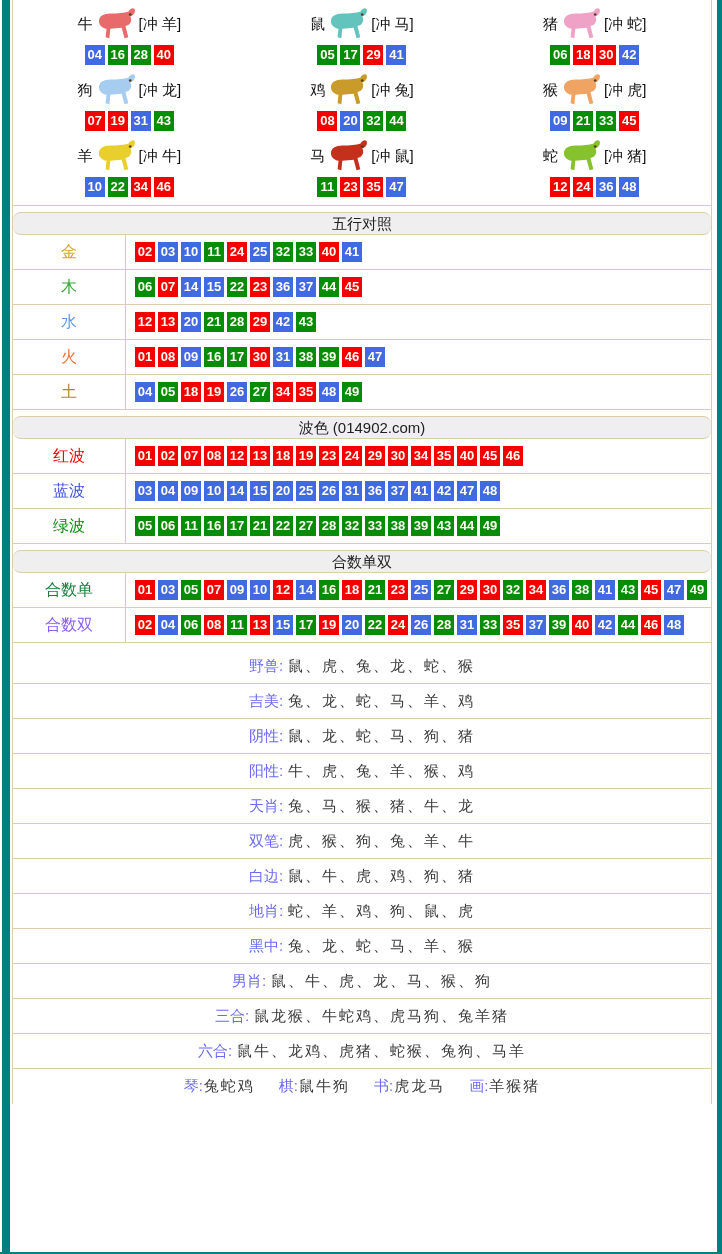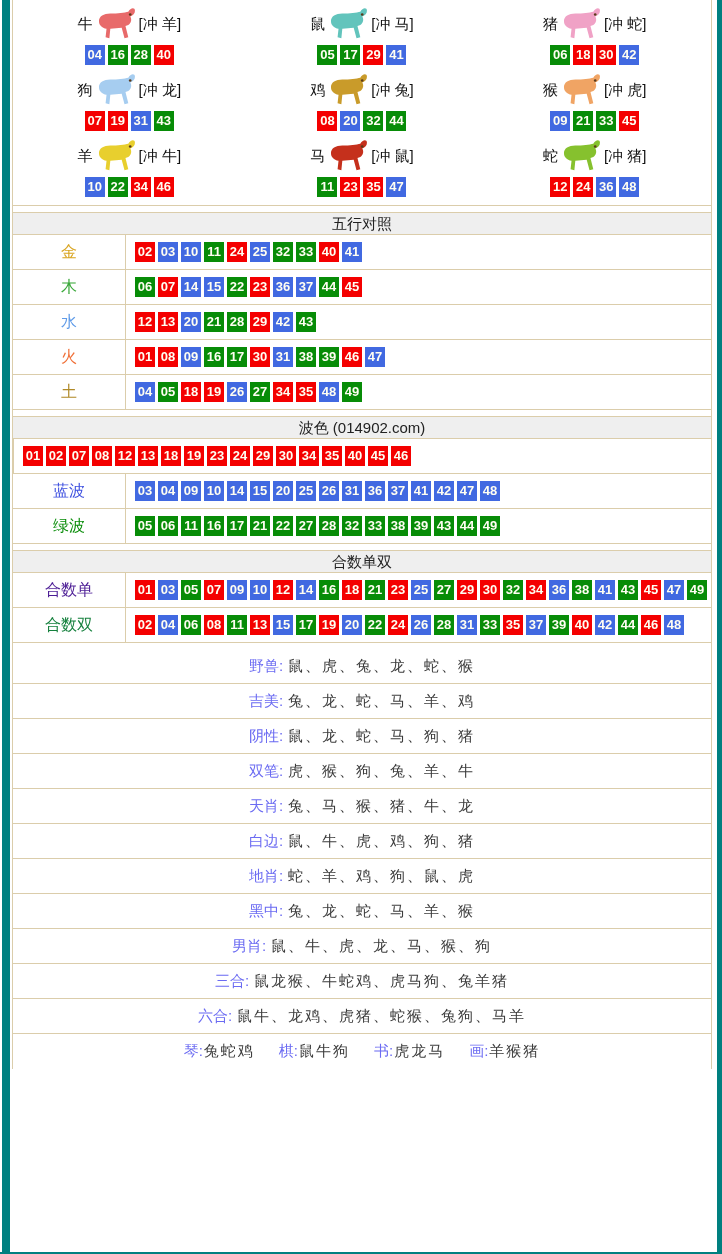--- a/index.html
+++ b/index.html
@@ -25,21 +25,21 @@
   .z-img   { display:inline-flex; margin:0 2px; }
   .z-chips { display:flex; justify-content:center; gap:3px; }
 
   .chip { display:inline-block; flex:0 0 auto; width:20px; height:20px; line-height:20px;
           text-align:center; font-size:13px; font-weight:bold; color:#fffef2; }
 
   .gap { height:6px; }
 
   .sec-header { height:23px; line-height:22px; text-align:center; background:#efefef;
                 border-top:1px solid #dbcdab; border-bottom:1px solid #dbcdab;
-                font-size:15px; color:#222; }
+                font-size:15px; color:#222;border-radius:8px; }
 
   .n-row   { display:flex; align-items:stretch; height:35px; border-bottom:1px solid #dbcdab; }
   .n-label { flex:0 0 112px; width:112px; text-align:center; font-size:16px;
              display:flex; align-items:center; justify-content:center; }
   .n-nums  { flex:1; display:flex; align-items:center; gap:3px; padding-left:9px;
              border-left:1px solid #dbcdab; }
 
   .sx-row { height:35px; border-bottom:1px solid #dbcdab;
             display:flex; align-items:center; justify-content:center; font-size:15px; }
   .sx-label   { color:#6b6bf2; margin-right:5px; }
@@ -303,20 +303,21 @@
           </div>
         </div>
       </div>
   </div>
 
   <div class="gap"></div>
   <div class="section">
     <div class="sec-header">波色 (014902.com)</div>
     <div>
         <div class="n-row">
+          <div class="n-label" style="color: rgb(244, 0, 0);">红波</div>
           <div class="n-nums">
             <span class="chip" style="background: rgb(244, 0, 0); color: rgb(255, 254, 242);">01</span>
             <span class="chip" style="background: rgb(244, 0, 0); color: rgb(255, 254, 242);">02</span>
             <span class="chip" style="background: rgb(244, 0, 0); color: rgb(255, 254, 242);">07</span>
             <span class="chip" style="background: rgb(244, 0, 0); color: rgb(255, 254, 242);">08</span>
             <span class="chip" style="background: rgb(244, 0, 0); color: rgb(255, 254, 242);">12</span>
             <span class="chip" style="background: rgb(244, 0, 0); color: rgb(255, 254, 242);">13</span>
             <span class="chip" style="background: rgb(244, 0, 0); color: rgb(255, 254, 242);">18</span>
             <span class="chip" style="background: rgb(244, 0, 0); color: rgb(255, 254, 242);">19</span>
             <span class="chip" style="background: rgb(244, 0, 0); color: rgb(255, 254, 242);">23</span>
@@ -373,21 +374,21 @@
           </div>
         </div>
       </div>
   </div>
 
   <div class="gap"></div>
   <div class="section">
     <div class="sec-header">合数单双</div>
     <div>
         <div class="n-row">
-          <div class="n-label" style="color: #4c1d95;">合数单</div>
+          <div class="n-label" style="color: #15803d;">合数单</div>
           <div class="n-nums">
             <span class="chip" style="background: rgb(244, 0, 0); color: rgb(255, 254, 242);">01</span>
             <span class="chip" style="background: rgb(65, 105, 225); color: rgb(255, 254, 242);">03</span>
             <span class="chip" style="background: rgb(7, 140, 7); color: rgb(255, 254, 242);">05</span>
             <span class="chip" style="background: rgb(244, 0, 0); color: rgb(255, 254, 242);">07</span>
             <span class="chip" style="background: rgb(65, 105, 225); color: rgb(255, 254, 242);">09</span>
             <span class="chip" style="background: rgb(65, 105, 225); color: rgb(255, 254, 242);">10</span>
             <span class="chip" style="background: rgb(244, 0, 0); color: rgb(255, 254, 242);">12</span>
             <span class="chip" style="background: rgb(65, 105, 225); color: rgb(255, 254, 242);">14</span>
             <span class="chip" style="background: rgb(7, 140, 7); color: rgb(255, 254, 242);">16</span>
@@ -403,21 +404,21 @@
             <span class="chip" style="background: rgb(65, 105, 225); color: rgb(255, 254, 242);">36</span>
             <span class="chip" style="background: rgb(7, 140, 7); color: rgb(255, 254, 242);">38</span>
             <span class="chip" style="background: rgb(65, 105, 225); color: rgb(255, 254, 242);">41</span>
             <span class="chip" style="background: rgb(7, 140, 7); color: rgb(255, 254, 242);">43</span>
             <span class="chip" style="background: rgb(244, 0, 0); color: rgb(255, 254, 242);">45</span>
             <span class="chip" style="background: rgb(65, 105, 225); color: rgb(255, 254, 242);">47</span>
             <span class="chip" style="background: rgb(7, 140, 7); color: rgb(255, 254, 242);">49</span>
           </div>
         </div>
         <div class="n-row">
-          <div class="n-label" style="color: #15803d;">合数双</div>
+          <div class="n-label" style="color: #8b5cf6;">合数双</div>
           <div class="n-nums">
             <span class="chip" style="background: rgb(244, 0, 0); color: rgb(255, 254, 242);">02</span>
             <span class="chip" style="background: rgb(65, 105, 225); color: rgb(255, 254, 242);">04</span>
             <span class="chip" style="background: rgb(7, 140, 7); color: rgb(255, 254, 242);">06</span>
             <span class="chip" style="background: rgb(244, 0, 0); color: rgb(255, 254, 242);">08</span>
             <span class="chip" style="background: rgb(7, 140, 7); color: rgb(255, 254, 242);">11</span>
             <span class="chip" style="background: rgb(244, 0, 0); color: rgb(255, 254, 242);">13</span>
             <span class="chip" style="background: rgb(65, 105, 225); color: rgb(255, 254, 242);">15</span>
             <span class="chip" style="background: rgb(7, 140, 7); color: rgb(255, 254, 242);">17</span>
             <span class="chip" style="background: rgb(244, 0, 0); color: rgb(255, 254, 242);">19</span>
@@ -450,26 +451,30 @@
         </div>
         <div class="sx-row">
           <span class="sx-label">吉美:</span>
           <span class="sx-content">兔、龙、蛇、马、羊、鸡</span>
         </div>
         <div class="sx-row">
           <span class="sx-label">阴性:</span>
           <span class="sx-content">鼠、龙、蛇、马、狗、猪</span>
         </div>
         <div class="sx-row">
+          <span class="sx-label">阳性:</span>
+          <span class="sx-content">牛、虎、兔、羊、猴、鸡</span>
+        </div>
+        <div class="sx-row">
+          <span class="sx-label">天肖:</span>
+          <span class="sx-content">兔、马、猴、猪、牛、龙</span>
+        </div>
+        <div class="sx-row">
           <span class="sx-label">双笔:</span>
           <span class="sx-content">虎、猴、狗、兔、羊、牛</span>
-        </div>
-        <div class="sx-row">
-          <span class="sx-label">天肖:</span>
-          <span class="sx-content">兔、马、猴、猪、牛、龙</span>
         </div>
         <div class="sx-row">
           <span class="sx-label">白边:</span>
           <span class="sx-content">鼠、牛、虎、鸡、狗、猪</span>
         </div>
         <div class="sx-row">
           <span class="sx-label">地肖:</span>
           <span class="sx-content">蛇、羊、鸡、狗、鼠、虎</span>
         </div>
         <div class="sx-row">

